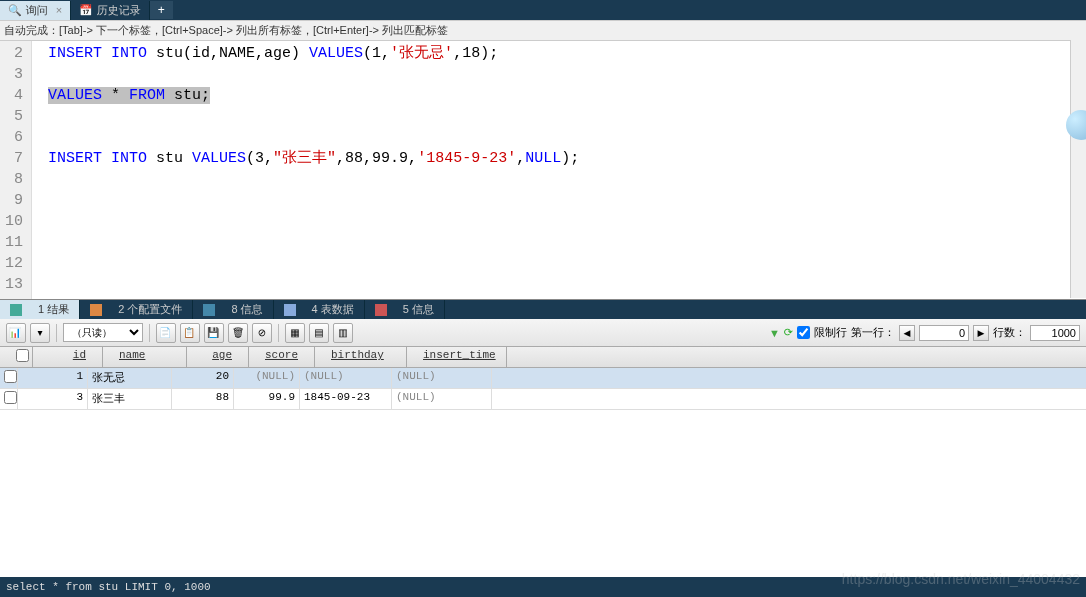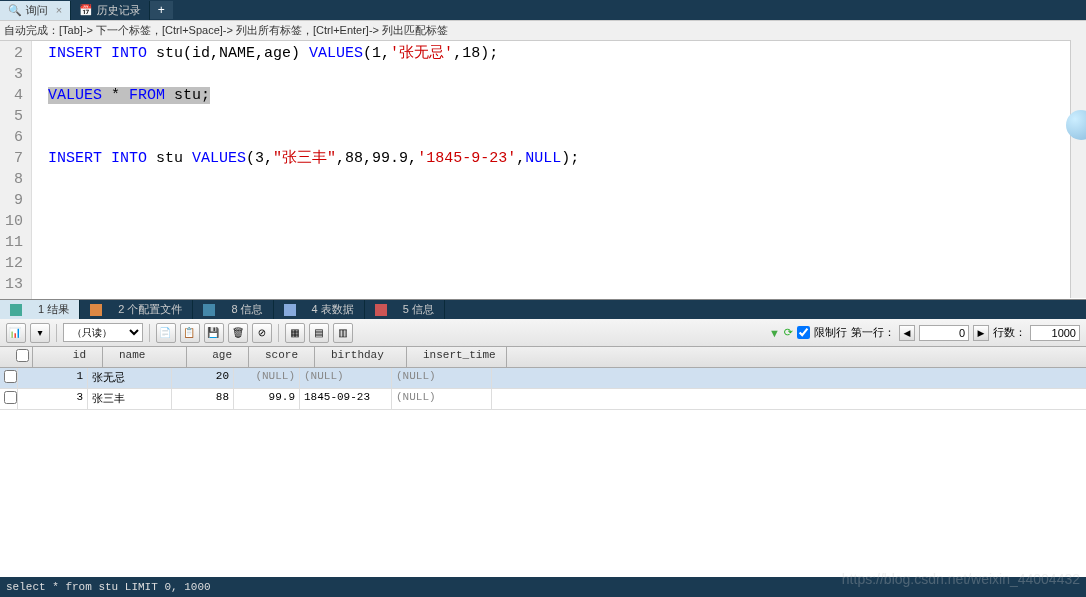--- a/index.html
+++ b/index.html
@@ -29,21 +29,21 @@
 .btab-icon.i5 { background: #c55; }
 .toolbar2 { background: linear-gradient(#f5f5f5, #e5e5e5); height: 28px; display: flex; align-items: center; padding: 0 6px; border-bottom: 1px solid #aaa; gap: 4px; }
 .tbtn { width: 20px; height: 20px; background: linear-gradient(#fff, #e0e0e0); border: 1px solid #aaa; border-radius: 2px; display: flex; align-items: center; justify-content: center; cursor: pointer; font-size: 10px; }
 .sep { width: 1px; height: 18px; background: #bbb; margin: 0 2px; }
 .readonly-sel { border: 1px solid #aaa; padding: 2px 4px; font-size: 10px; background: #fff; width: 80px; }
 .toolbar-right { margin-left: auto; display: flex; align-items: center; gap: 4px; font-size: 11px; }
 .num-input { width: 50px; border: 1px solid #aaa; padding: 1px 3px; font-size: 11px; text-align: right; }
 .navbtn { width: 16px; height: 16px; background: linear-gradient(#fff, #ddd); border: 1px solid #aaa; cursor: pointer; font-size: 9px; display: flex; align-items: center; justify-content: center; }
 .grid { font-family: "Courier New", monospace; font-size: 11px; }
 .grid-header { display: flex; background: linear-gradient(#f0f0f0, #e0e0e0); border-bottom: 1px solid #aaa; }
-.gh-cell { border-right: 1px solid #aaa; padding: 2px 16px; color: #333; }
+.gh-cell { border-right: 1px solid #aaa; padding: 2px 16px; color: #333; text-decoration: underline; }
 .grid-row { display: flex; border-bottom: 1px solid #ddd; }
 .grid-row.sel { background: #d0e0f0; }
 .gr-cell { border-right: 1px solid #ddd; padding: 2px 4px; overflow: hidden; text-overflow: ellipsis; }
 .c-check { width: 18px; text-align: center; }
 .c-id { width: 70px; text-align: right; }
 .c-name { width: 84px; }
 .c-age { width: 62px; text-align: right; }
 .c-score { width: 66px; text-align: right; }
 .c-birthday { width: 92px; }
 .c-insert { width: 100px; }

